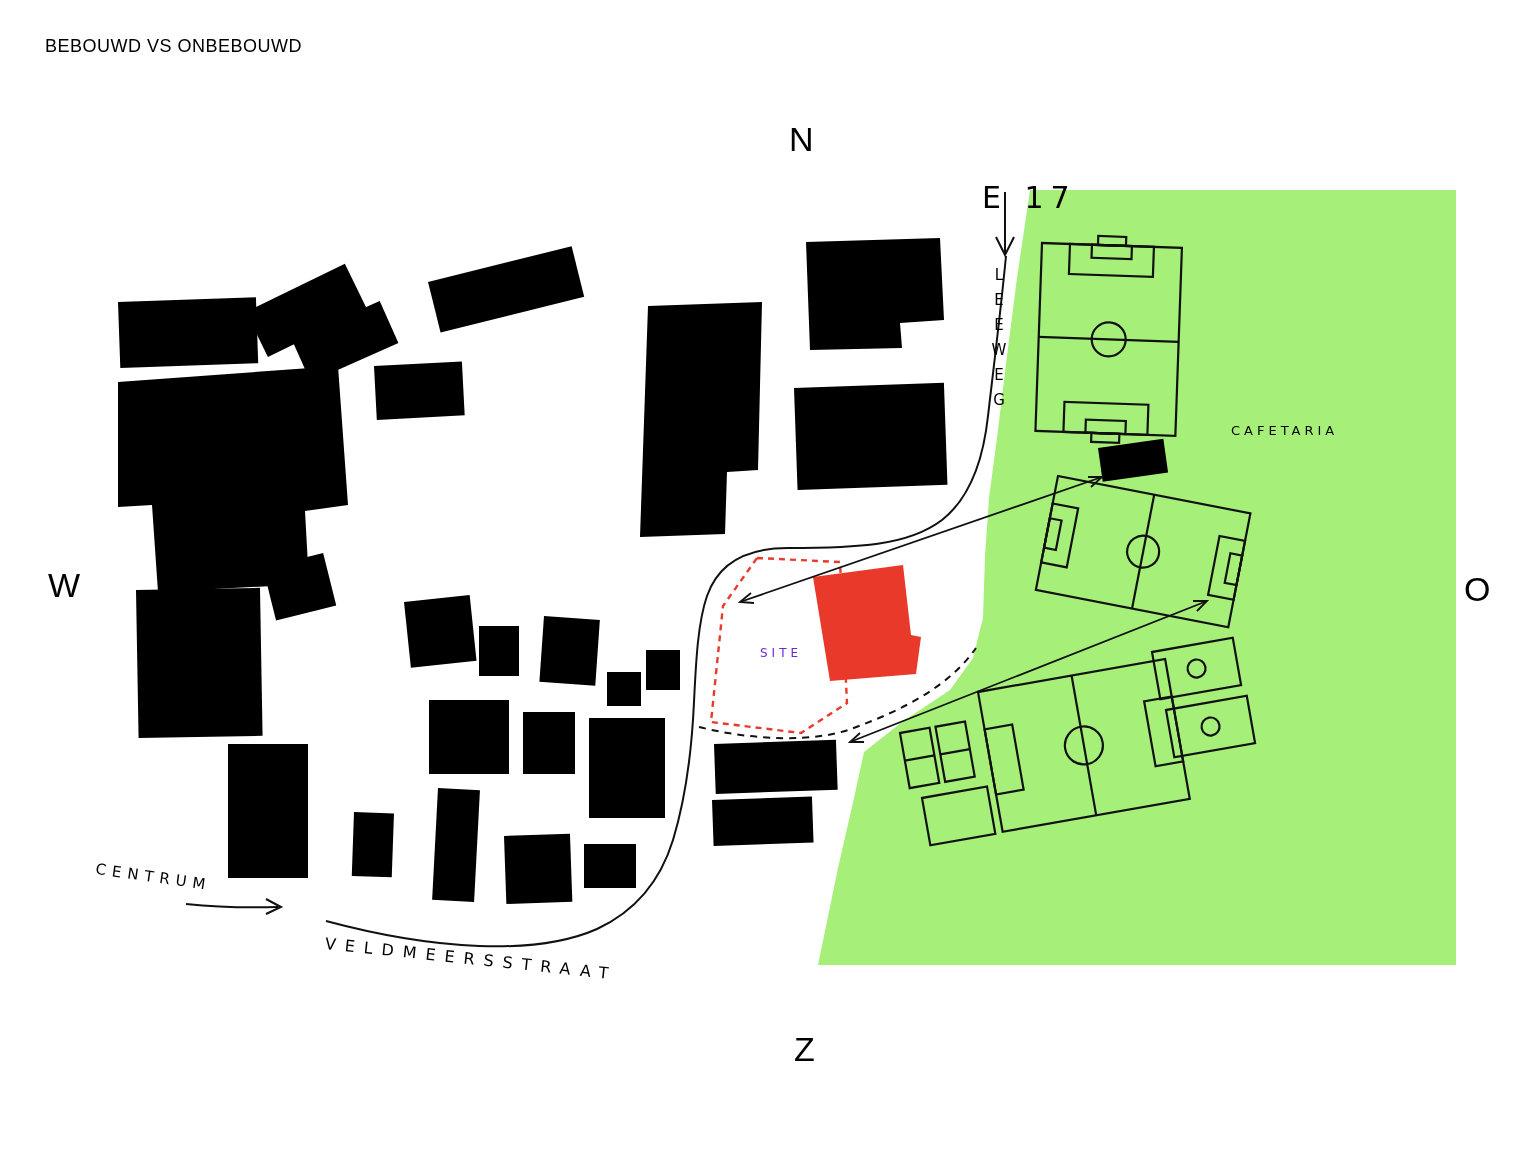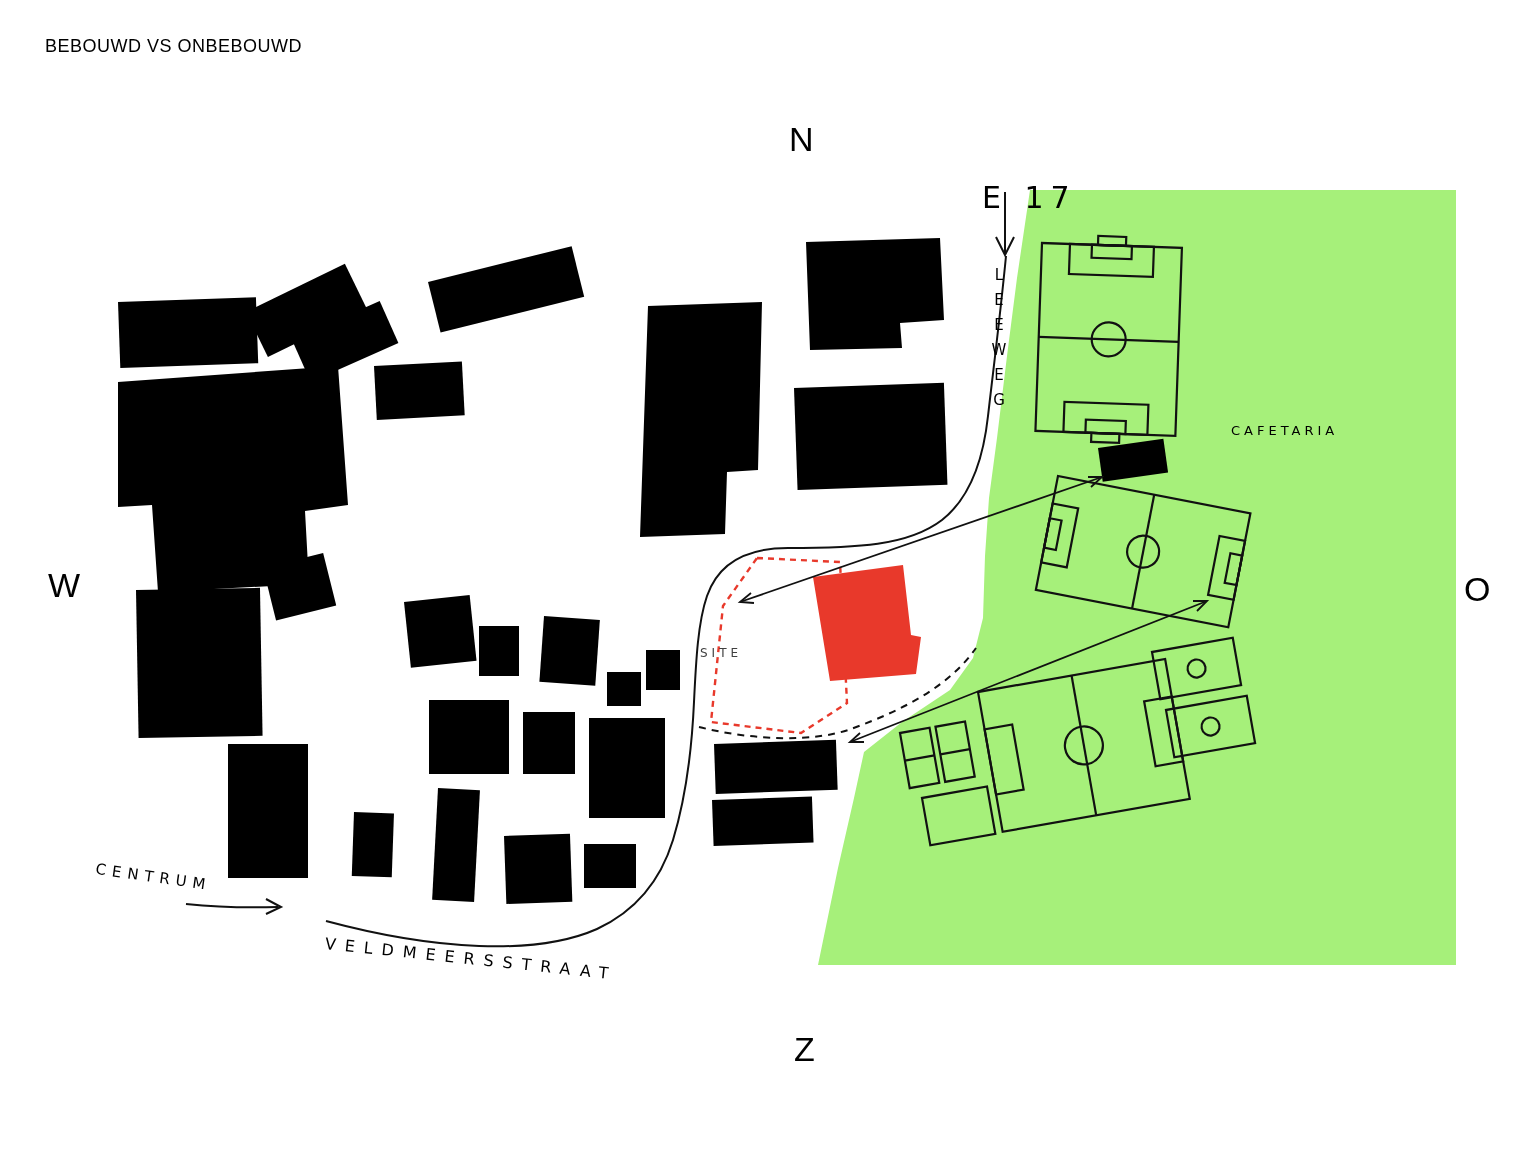--- a/index.html
+++ b/index.html
@@ -13,21 +13,21 @@
   .compass{font-size:34px;}
   .n{left:789px;top:120px;}
   .w{left:48px;top:566px;}
   .o{left:1464px;top:570px;}
   .z{left:794px;top:1030px;}
   .hand{font-family:"DejaVu Sans", sans-serif;}
   .e17{left:982px;top:140px;font-size:30px;letter-spacing:7px;margin-top:40px;}
   .leeweg{left:990px;top:266px;font-size:15px;letter-spacing:7px;
           writing-mode:vertical-rl;text-orientation:upright;}
   .cafetaria{left:1183px;top:423px;font-size:13px;letter-spacing:4px;margin-left:48px;}
-  .site{left:700px;top:646px;font-size:12px;letter-spacing:4px;color:#404040;}
+  .site{left:760px;top:646px;font-size:12px;letter-spacing:4px;color:#6d28d9;}
   .centrum{left:97px;top:860px;font-size:15px;letter-spacing:6px;
            transform:rotate(8deg);transform-origin:left top;}
   .street{left:326px;top:934px;font-size:16px;letter-spacing:9px;
           transform:rotate(6deg);transform-origin:left top;}
 </style>
 </head>
 <body>
 
 <div class="canvas">
 

